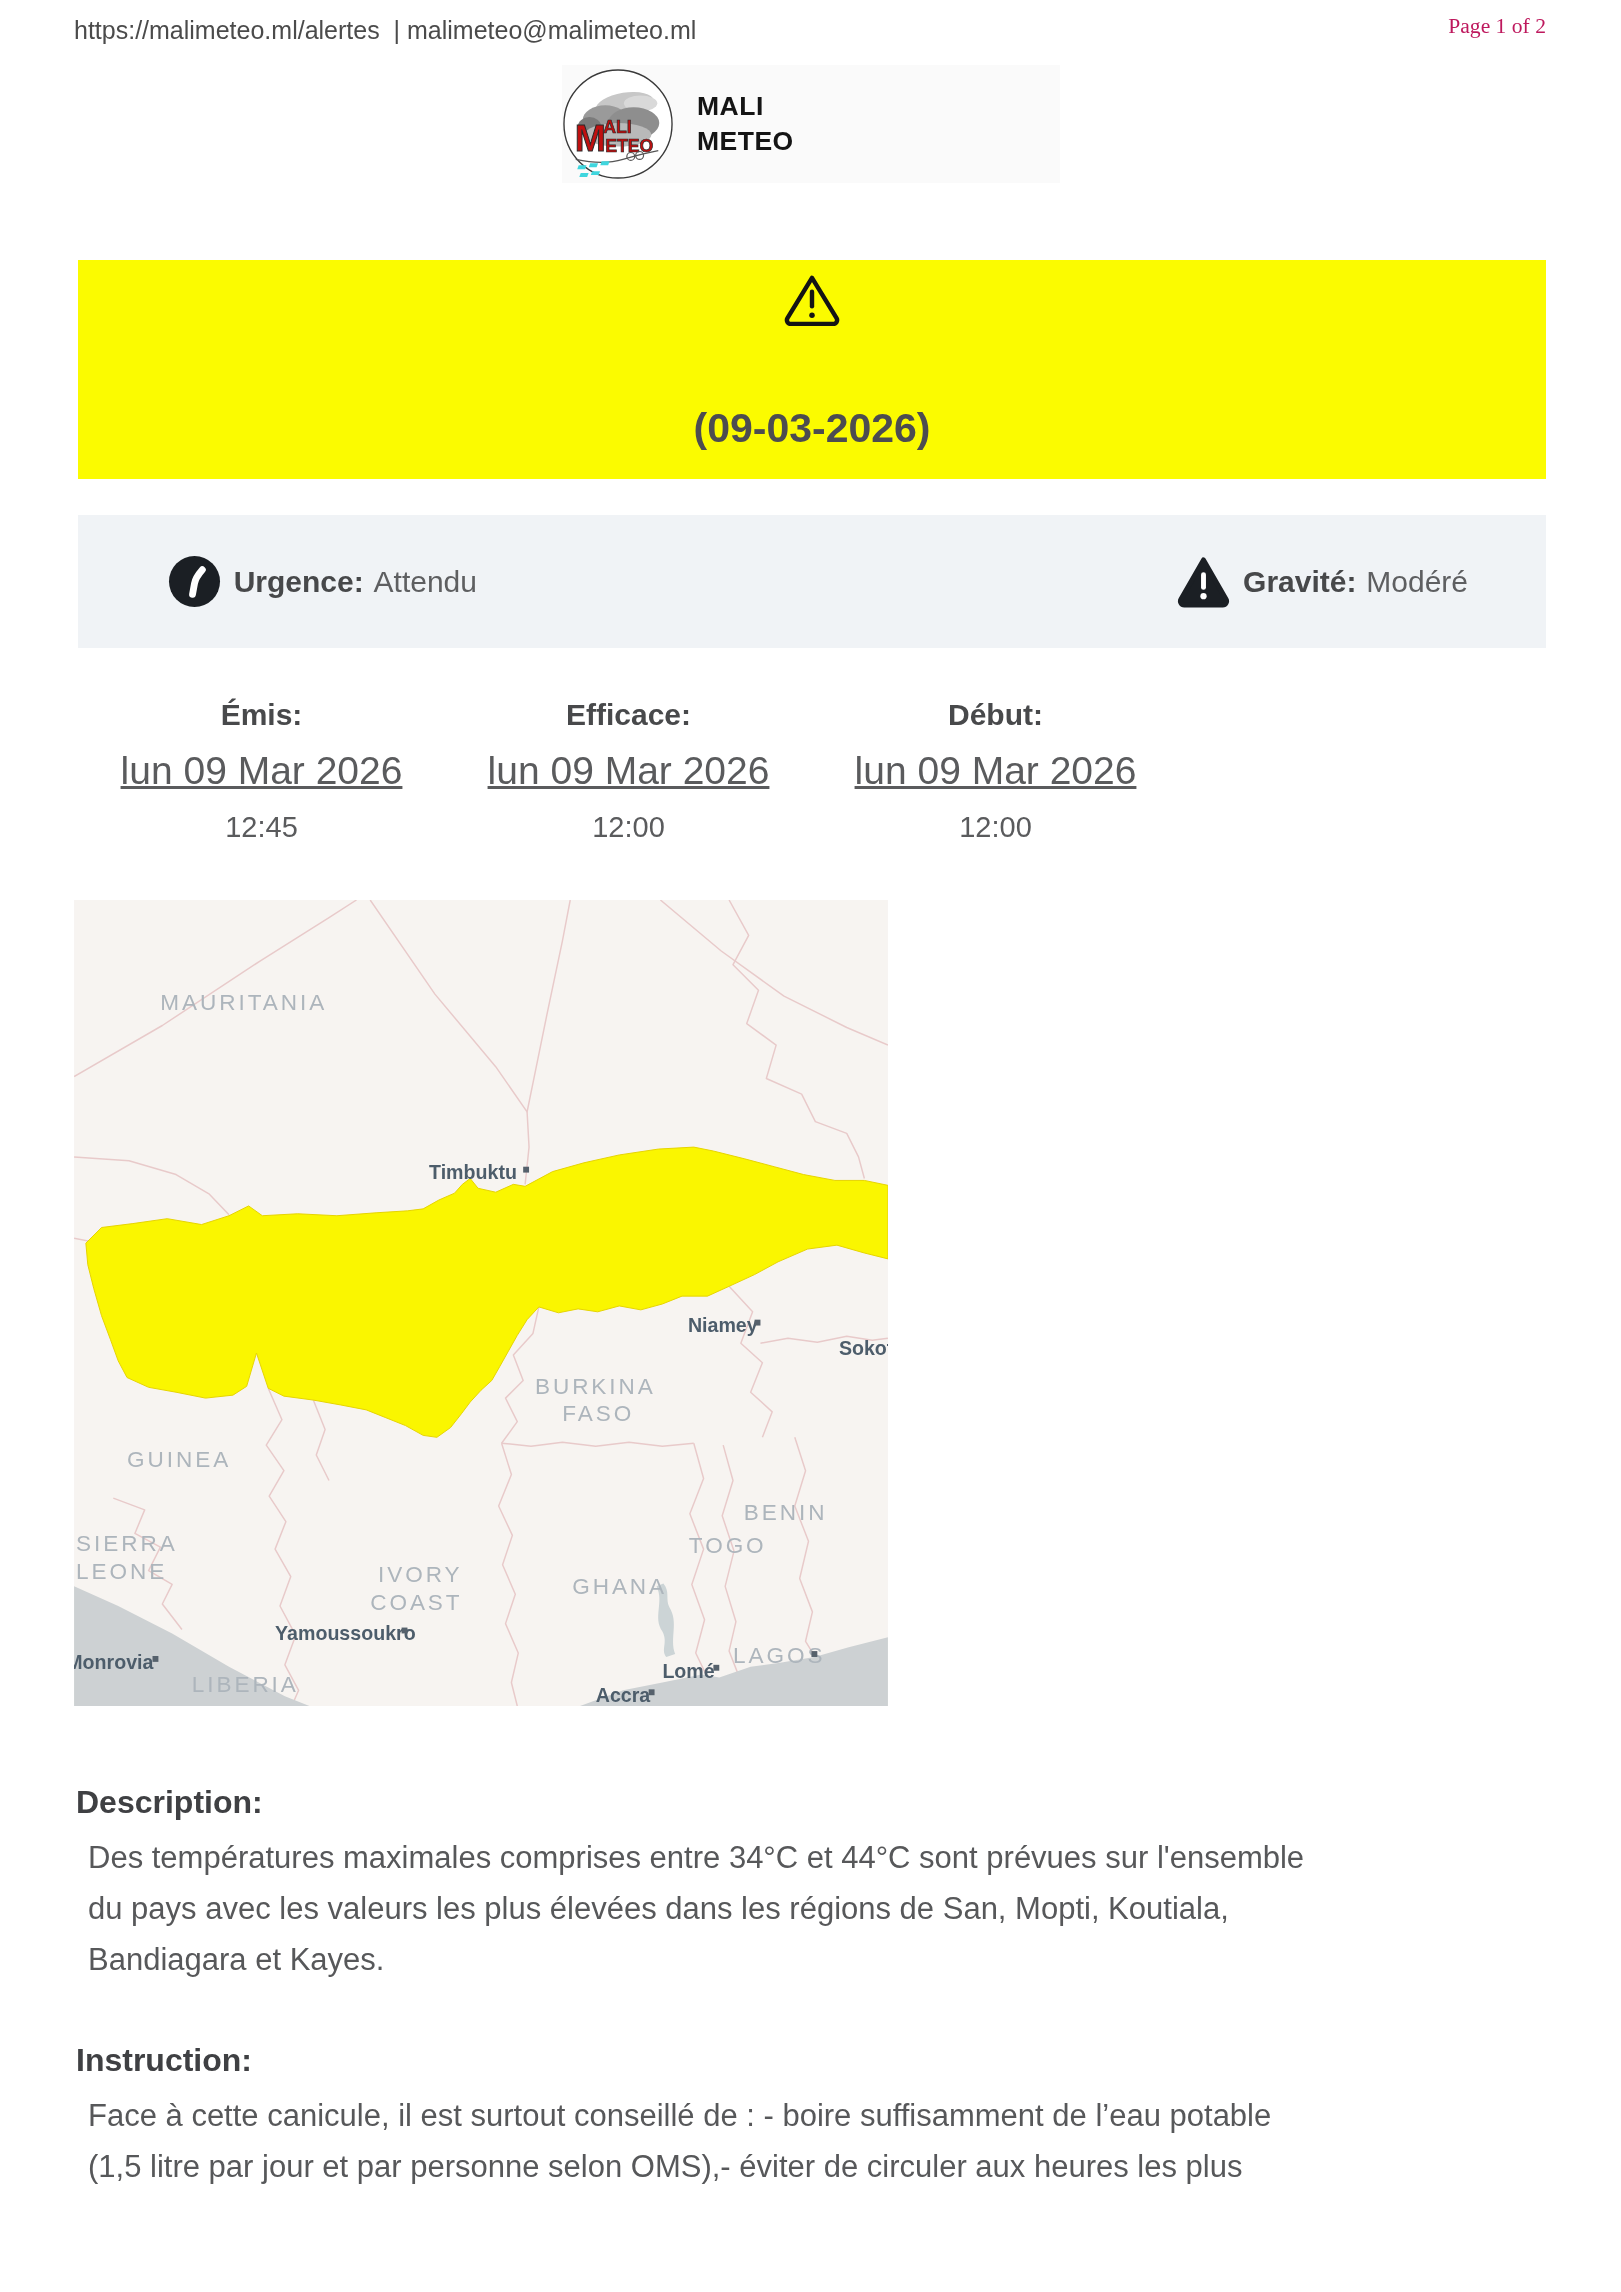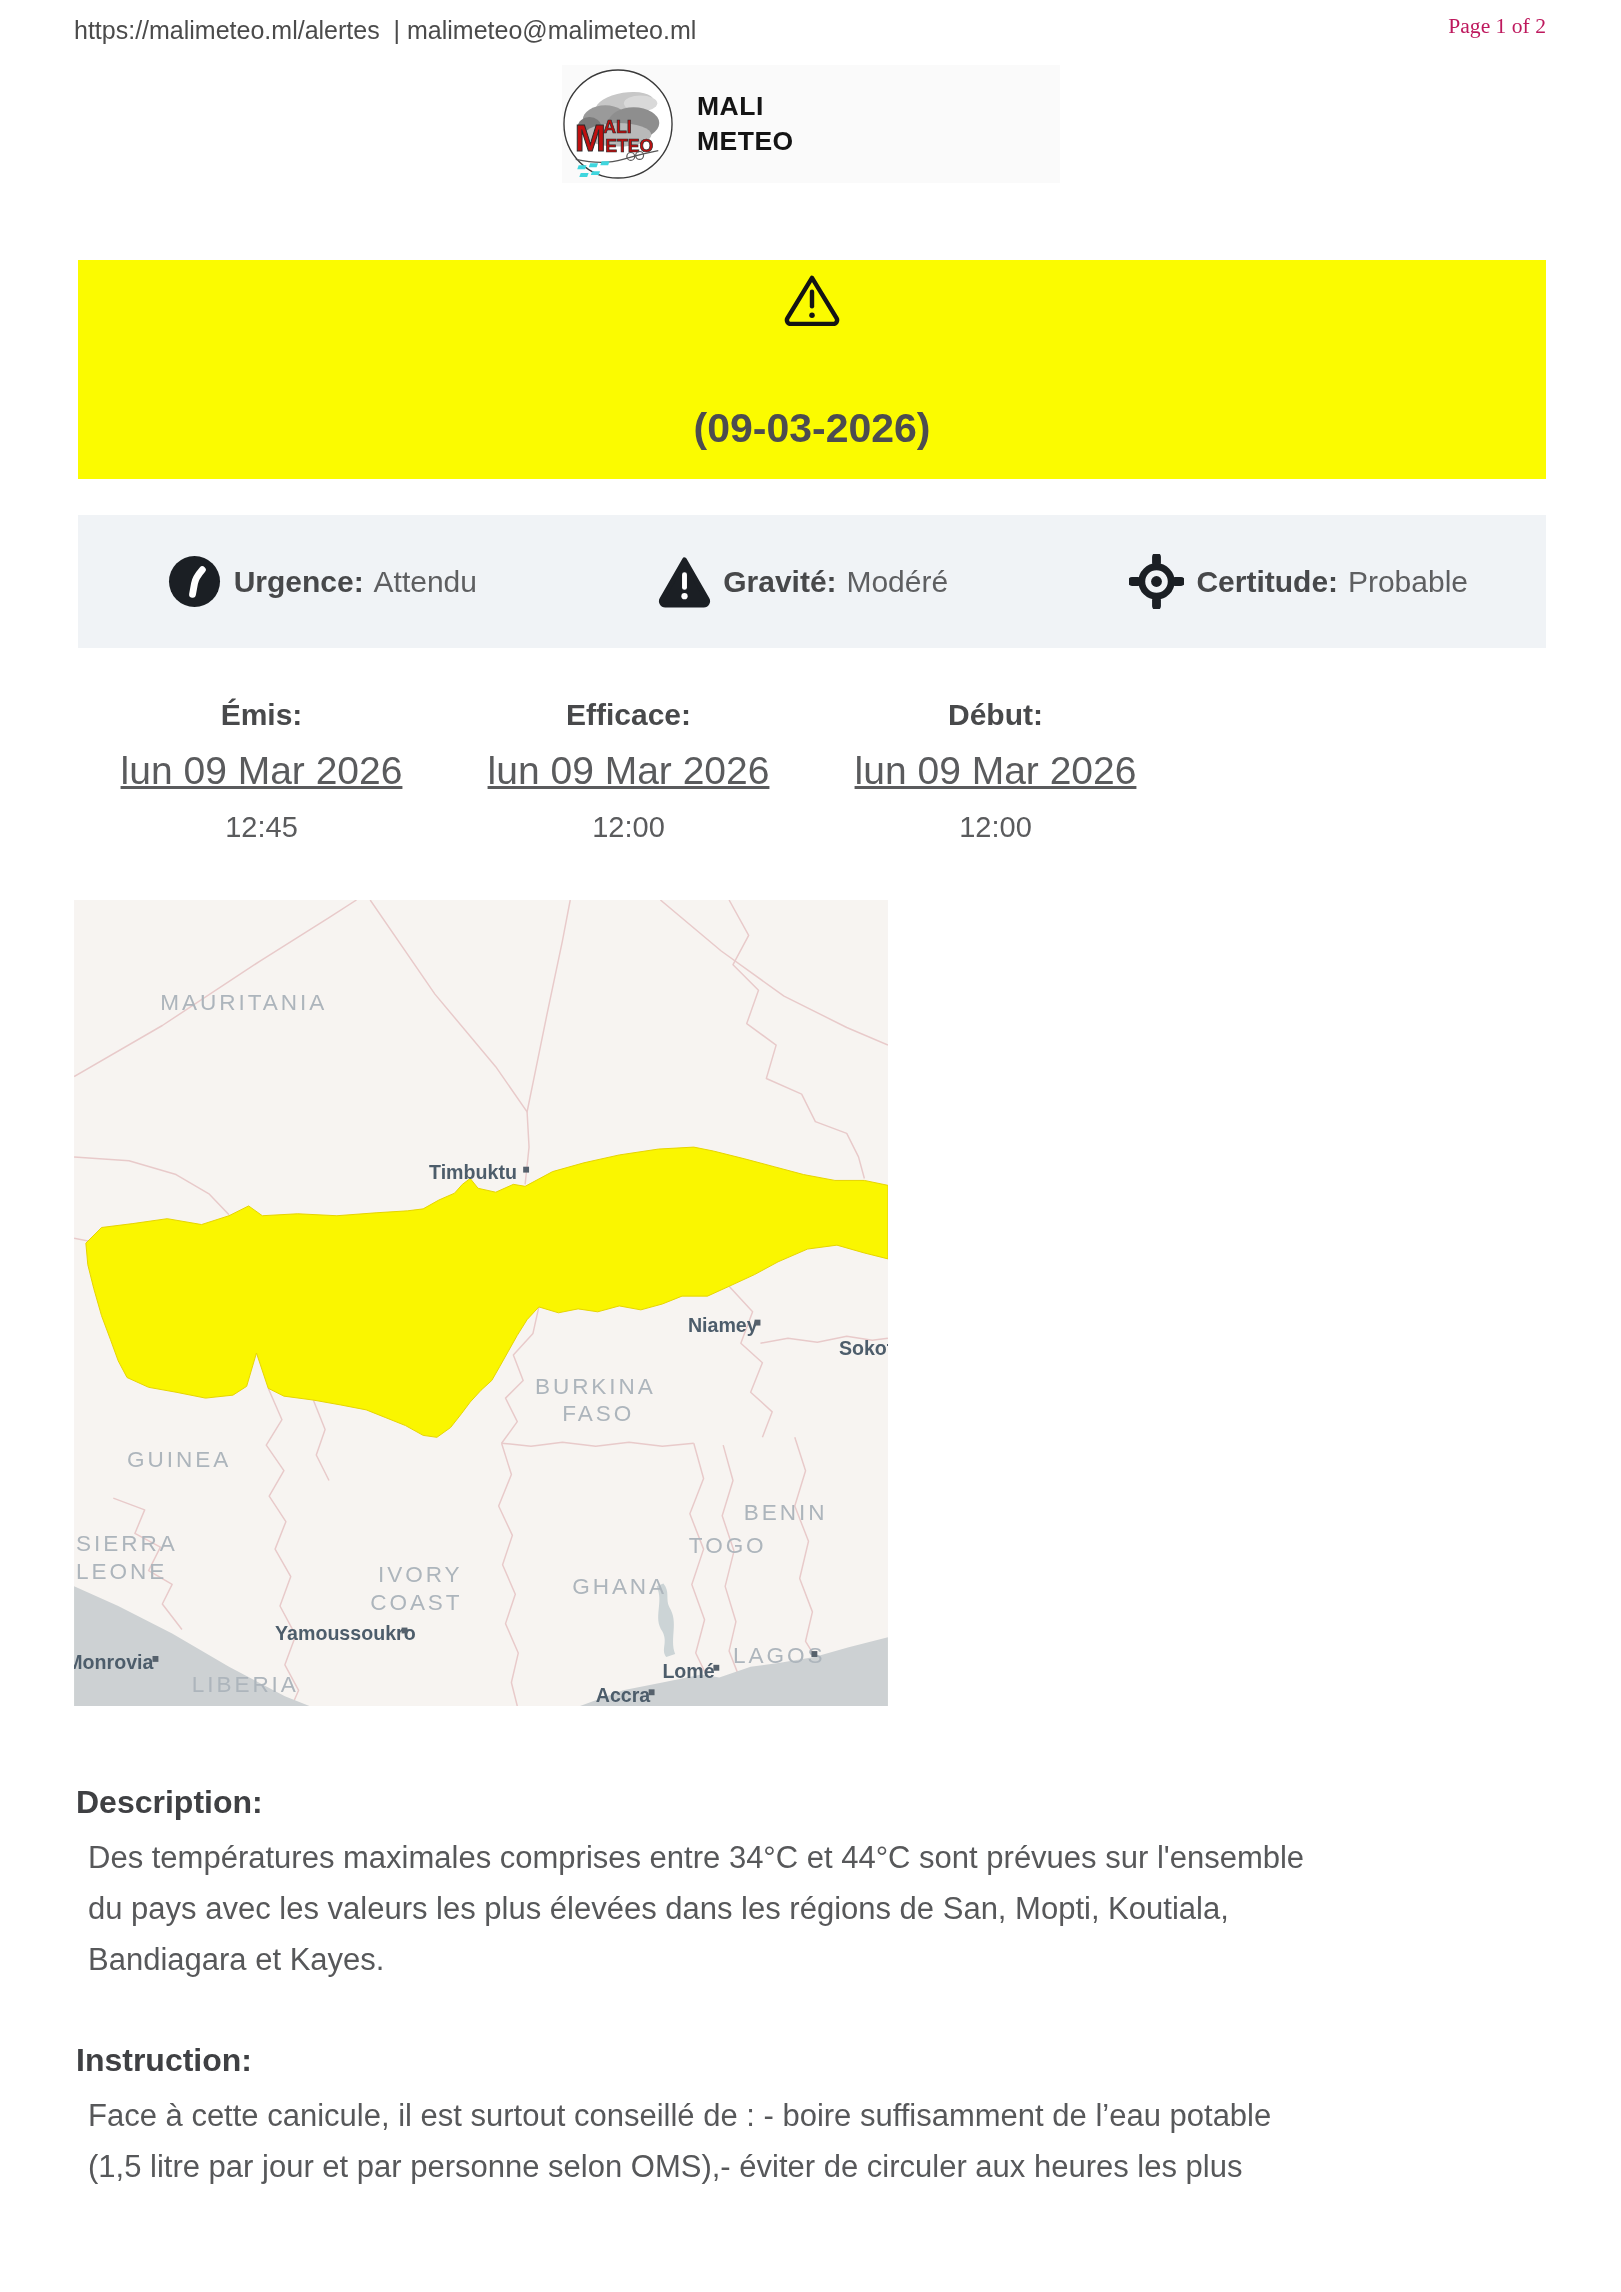--- a/index.html
+++ b/index.html
@@ -96,32 +96,20 @@
     </div>
     <div class="meta-item">
       <svg width="53" height="55" viewBox="0 0 54 56">
         <path d="M27,6 L50,46 a4,4 0 0 1 -3.4,6 L7.4,52 a4,4 0 0 1 -3.4,-6 Z" fill="#1b1f24" stroke="#1b1f24" stroke-width="5" stroke-linejoin="round"></path>
         <line x1="27" y1="21" x2="27" y2="34" stroke="#fff" stroke-width="5" stroke-linecap="round"></line>
         <circle cx="27" cy="43" r="3.2" fill="#fff"></circle>
       </svg>
       <span class="meta-label">Gravité:</span>
       <span class="meta-value">Modéré</span>
     </div>
-    <div class="meta-item">
-      <svg width="55" height="55" viewBox="0 0 56 56">
-        <circle cx="28" cy="28" r="15" fill="none" stroke="#1b1f24" stroke-width="7"></circle>
-        <circle cx="28" cy="28" r="5.5" fill="#1b1f24"></circle>
-        <line x1="28" y1="3" x2="28" y2="9" stroke="#1b1f24" stroke-width="9" stroke-linecap="round"></line>
-        <line x1="28" y1="47" x2="28" y2="53" stroke="#1b1f24" stroke-width="9" stroke-linecap="round"></line>
-        <line x1="3" y1="28" x2="9" y2="28" stroke="#1b1f24" stroke-width="9" stroke-linecap="round"></line>
-        <line x1="47" y1="28" x2="53" y2="28" stroke="#1b1f24" stroke-width="9" stroke-linecap="round"></line>
-      </svg>
-      <span class="meta-label">Certitude:</span>
-      <span class="meta-value">Probable</span>
-    </div>
   </div>
 
   <div class="dates">
     <div class="dcol">
       <div class="dlabel">Émis:</div>
       <div class="ddate">lun 09 Mar 2026</div>
       <div class="dtime">12:45</div>
     </div>
     <div class="dcol">
       <div class="dlabel">Efficace:</div>

